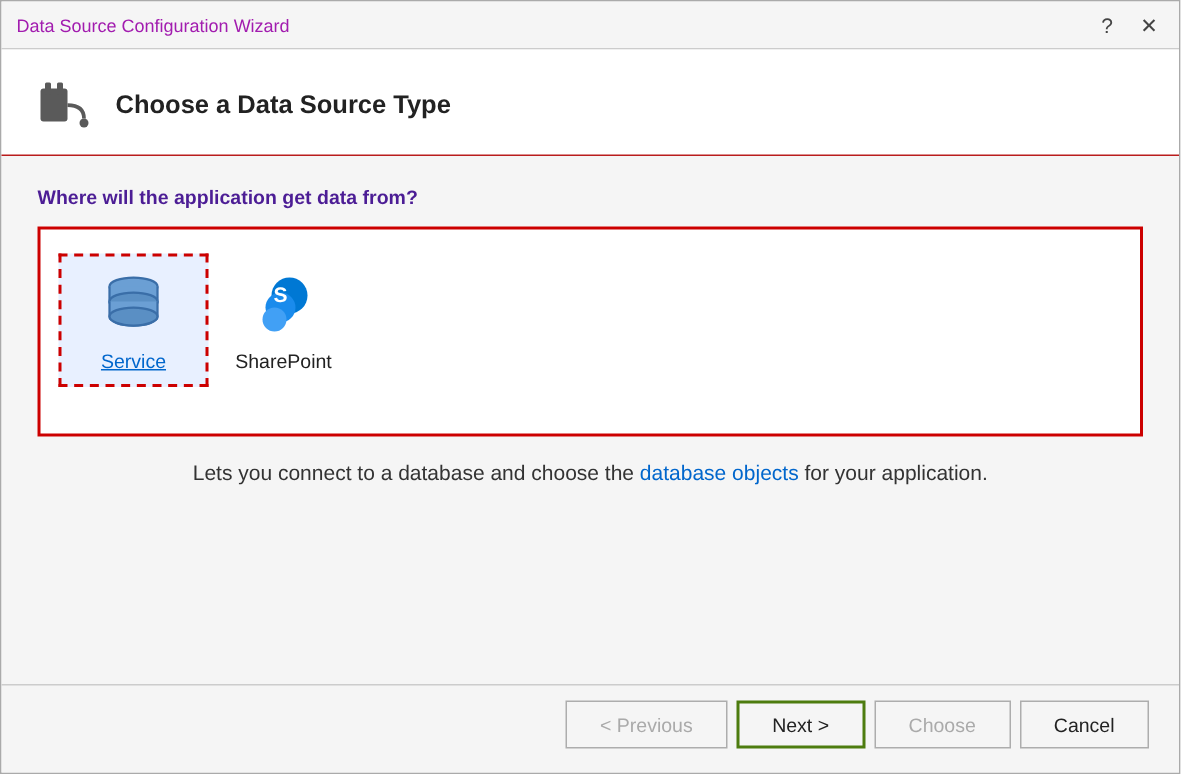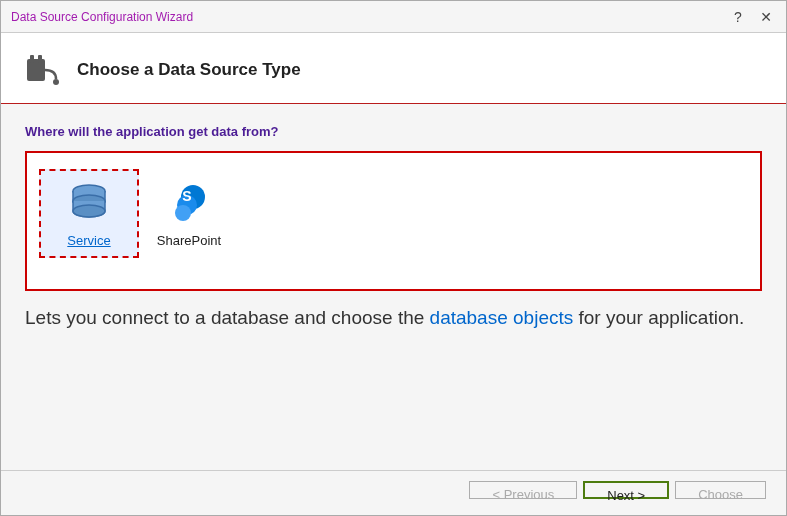--- a/index.html
+++ b/index.html
@@ -109,23 +109,24 @@
       margin-top: 6px;
       font-size: 13px;
       color: #222;
       text-align: center;
     }
     .datasource-item.selected .datasource-label {
       color: #0066cc;
       text-decoration: underline;
     }
     .description-text {
-      font-size: 19px;
+      font-size: 14px;
       color: #333;
       margin-top: 8px;
+      text-align: center;
     }
     .description-text span.highlight {
       color: #0066cc;
     }
     .footer {
       padding: 10px 20px 16px 20px;
       display: flex;
       justify-content: flex-end;
       gap: 6px;
       align-items: center;
@@ -133,21 +134,21 @@
       background: #f5f5f5;
     }
     .btn {
       padding: 5px 22px;
       font-size: 13px;
       border: 1px solid #adadad;
       background: #f5f5f5;
       cursor: pointer;
       color: #222;
       min-width: 75px;
-      height: 18px;
+      height: 32px;
     }
     .btn:disabled {
       color: #aaa;
       cursor: default;
     }
     .btn.primary-outline {
       border: 2px solid #4d7c0f;
       background: #f5f5f5;
     }
   </style>
@@ -214,14 +215,15 @@
 
     <div class="description-text">
       Lets you connect to a database and choose the <span class="highlight">database objects</span> for your application.
     </div>
   </div>
 
   <div class="footer">
     <button class="btn" disabled="">&lt; Previous</button>
     <button class="btn primary-outline">Next &gt;</button>
     <button class="btn" disabled="">Choose</button>
+    <button class="btn">Cancel</button>
   </div>
 </div>
 
 </body></html>

